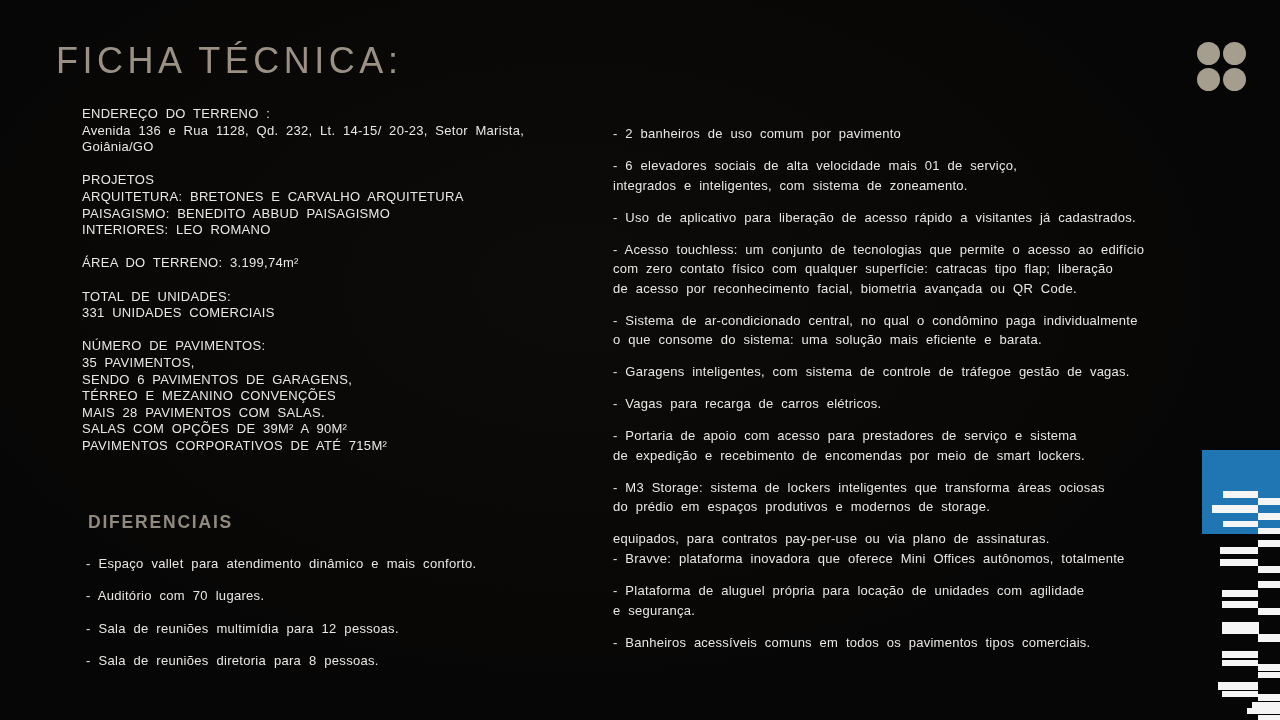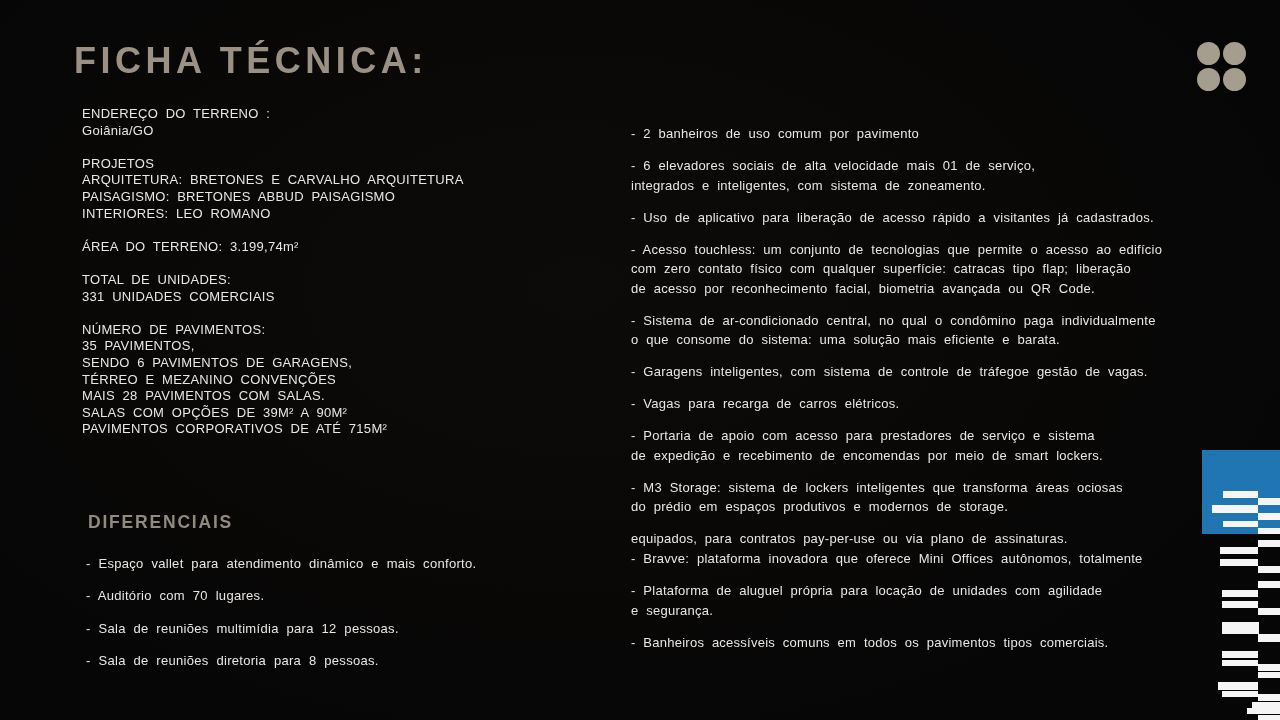--- a/index.html
+++ b/index.html
@@ -18,22 +18,22 @@
     font-family:"Liberation Sans", sans-serif;
     color:var(--text);
   }
   .slide{
     position:relative;
     width:1280px;height:720px;
     background:radial-gradient(ellipse at 45% 40%, #0c0b09 0%, #070606 75%);
     overflow:hidden;
   }
   .title{
-    position:absolute;left:74px;top:40px;
-    font-size:36px;font-weight:700;
+    position:absolute;left:56px;top:40px;
+    font-size:36px;font-weight:400;
     letter-spacing:4.5px;
     color:var(--accent);
     white-space:nowrap;
   }
   .logo{
     position:absolute;left:1197px;top:42px;
     width:49px;height:49px;
     display:grid;grid-template-columns:23px 23px;grid-template-rows:23px 23px;
     gap:3px;
   }
@@ -58,21 +58,21 @@
     text-align:right;
   }
   .dif-list{
     position:absolute;left:86px;top:556px;width:470px;
     font-size:13px;line-height:16px;
     letter-spacing:0.3px;word-spacing:0.3em;
   }
   .dif-item{margin-bottom:16.4px;white-space:nowrap;}
   
   .right-col{
-    position:absolute;left:631px;top:124px;width:548px;
+    position:absolute;left:613px;top:124px;width:548px;
     font-size:13px;line-height:19.6px;
     letter-spacing:0.25px;word-spacing:0.3em;
   }
   .right-item{margin-bottom:12.4px;}
   .right-line{white-space:nowrap;}
   
   .blue-square{
     position:absolute;left:1202px;top:450px;width:78px;height:84px;
     background:var(--blue);
   }
@@ -91,26 +91,27 @@
   <div class="logo">
     <span class="dot"></span>
     <span class="dot"></span>
     <span class="dot"></span>
     <span class="dot"></span>
   </div>
 
   <div class="left-col" id="spec-blocks">
       <div class="spec-block">
         <div class="spec-line">ENDEREÇO DO TERRENO :</div>
+        <div class="spec-line">Avenida 136 e Rua 1128, Qd. 232, Lt. 14-15/ 20-23, Setor Marista,</div>
         <div class="spec-line">Goiânia/GO</div>
       </div>
       <div class="spec-block">
         <div class="spec-line">PROJETOS</div>
         <div class="spec-line">ARQUITETURA: BRETONES E CARVALHO ARQUITETURA</div>
-        <div class="spec-line">PAISAGISMO: BRETONES ABBUD PAISAGISMO</div>
+        <div class="spec-line">PAISAGISMO: BENEDITO ABBUD PAISAGISMO</div>
         <div class="spec-line">INTERIORES: LEO ROMANO</div>
       </div>
       <div class="spec-block">
         <div class="spec-line">ÁREA DO TERRENO: 3.199,74m²</div>
       </div>
       <div class="spec-block">
         <div class="spec-line">TOTAL DE UNIDADES:</div>
         <div class="spec-line">331 UNIDADES COMERCIAIS</div>
       </div>
       <div class="spec-block">

